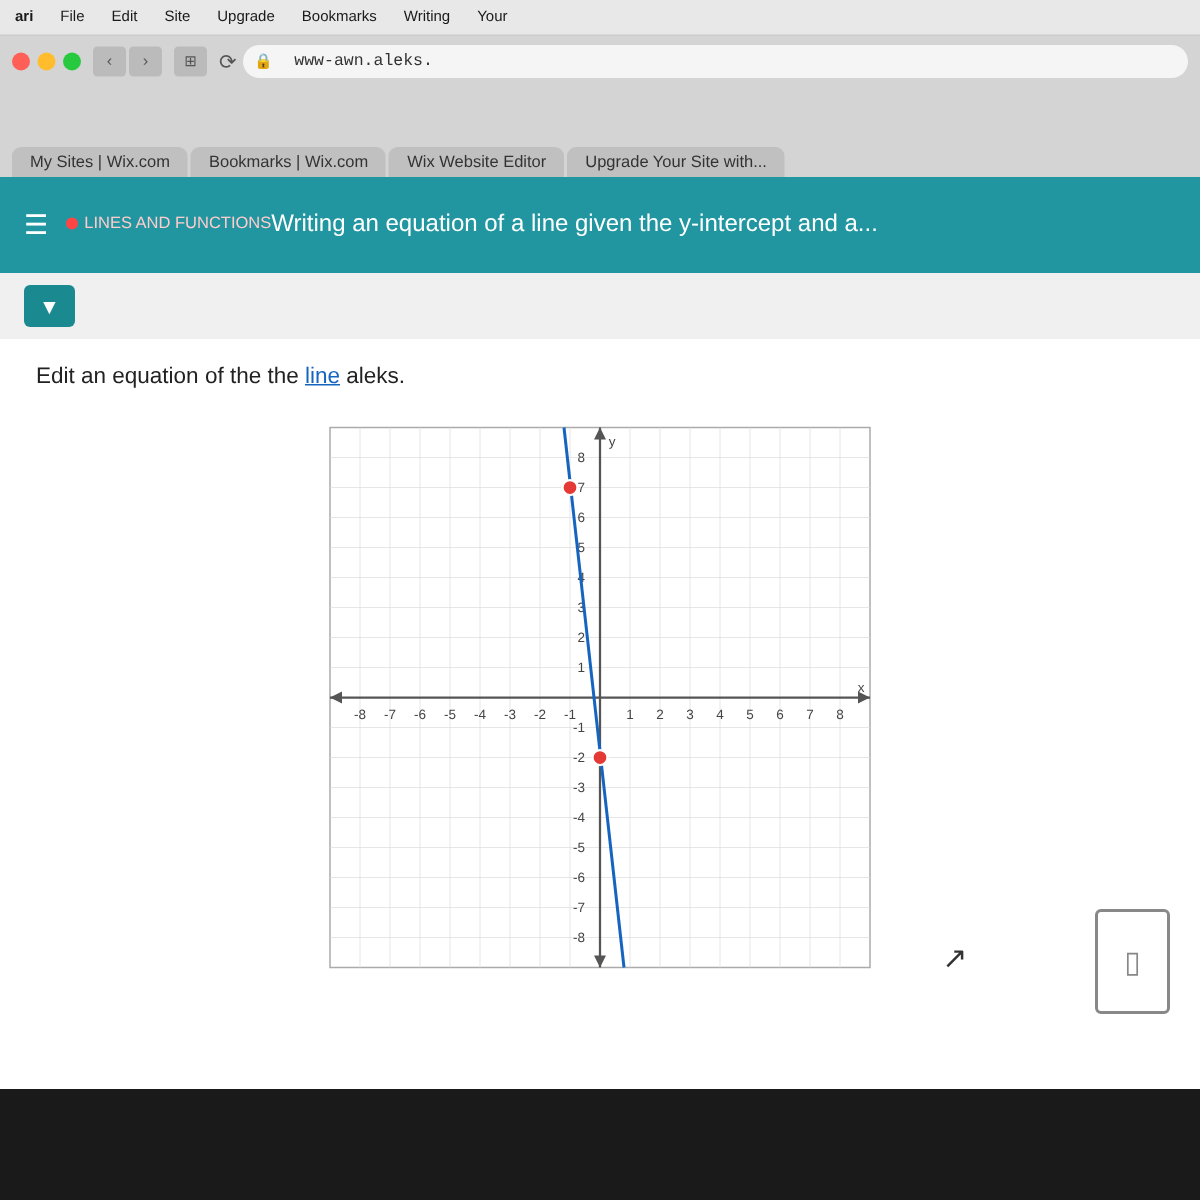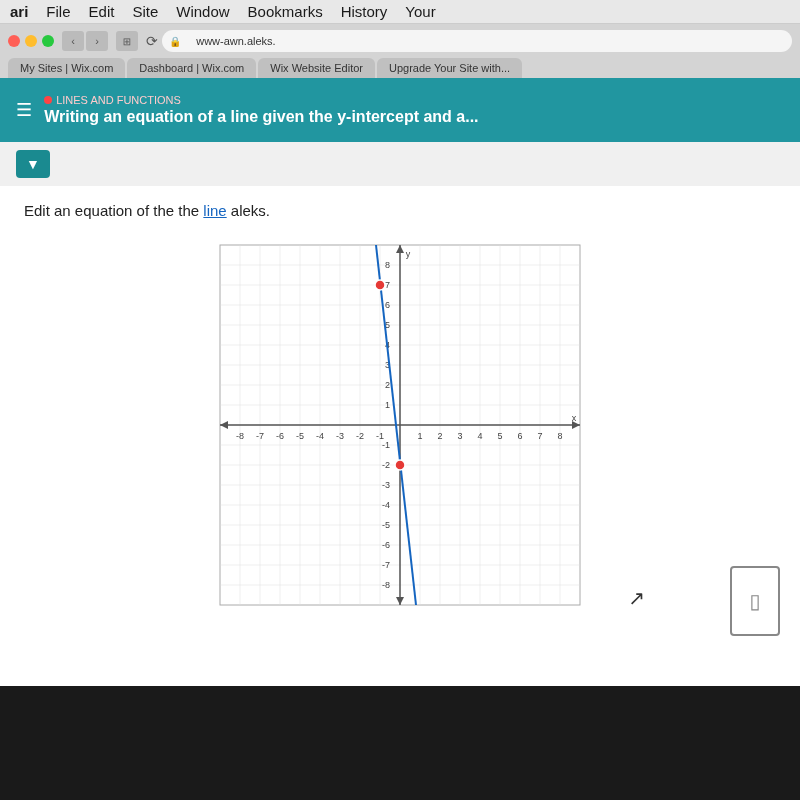--- a/index.html
+++ b/index.html
@@ -12,21 +12,21 @@
     }
 
     
     .menu-bar {
       background: #e8e8e8;
       height: 24px;
       display: flex;
       align-items: center;
       padding: 0 10px;
       gap: 18px;
-      font-size: 15px;
+      font-size: 10px;
       color: #1a1a1a;
       border-bottom: 1px solid #ccc;
     }
     .menu-item {
       cursor: pointer;
     }
     .menu-item.bold { font-weight: 600; }
 
     
     .browser-chrome {
@@ -102,39 +102,41 @@
     .address-bar {
       flex: 1;
       height: 20px;
       border-radius: 11px;
       border: none;
       background: #f5f5f5;
       padding: 0 10px;
       font-size: 11px;
       color: #333;
       outline: none;
+      font-family: Liberation Mono, monospace;
     }
 
     
     .browser-tabs {
       display: flex;
       gap: 2px;
       align-items: flex-end;
     }
     .browser-tab {
       background: #c0c0c0;
       border-radius: 6px 6px 0 0;
       padding: 4px 12px;
       font-size: 11px;
       color: #333;
       cursor: pointer;
       white-space: nowrap;
       max-width: 160px;
       overflow: hidden;
       text-overflow: ellipsis;
+      margin-top: 40px;
     }
 
     
     .browser-content {
       background: #f0f0f0;
       flex: 1;
     }
 
     
     .aleks-header {
@@ -145,41 +147,41 @@
       gap: 12px;
       min-height: 64px;
     }
     .hamburger-icon {
       color: white;
       font-size: 18px;
       cursor: pointer;
     }
     .header-text {
       display: flex;
-      flex-direction: column;
+      flex-direction: row;
       justify-content: space-between;
     }
     .topic-label {
       font-size: 11px;
       color: #ffcccc;
       display: flex;
       align-items: center;
       gap: 4px;
       margin-bottom: 2px;
     }
     .topic-dot {
       width: 8px;
       height: 8px;
       background: #ff4444;
       border-radius: 50%;
       display: inline-block;
     }
     .topic-title {
       font-size: 16px;
-      font-weight: 700;
+      font-weight: 400;
       color: white;
     }
 
     
     .dropdown-btn {
       background: #1a8a90;
       border: none;
       border-radius: 4px;
       color: white;
       padding: 6px 10px;
@@ -248,23 +250,23 @@
     }
   </style>
 </head>
 <body>
 
 <div class="menu-bar">
   <span class="menu-item bold">ari</span>
   <span class="menu-item">File</span>
   <span class="menu-item">Edit</span>
   <span class="menu-item">Site</span>
-  <span class="menu-item">Window</span>
+  <span class="menu-item">Upgrade</span>
   <span class="menu-item">Bookmarks</span>
-  <span class="menu-item">History</span>
+  <span class="menu-item">Writing</span>
   <span class="menu-item">Your</span>
 </div>
 
 <div class="browser-chrome">
   <div class="browser-toolbar">
 
     <div class="traffic-lights">
       <div class="traffic-light tl-red"></div>
       <div class="traffic-light tl-yellow"></div>
       <div class="traffic-light tl-green"></div>
@@ -280,21 +282,21 @@
       <button class="refresh-btn">⟳</button>
       <div style="display:flex;align-items:center;background:#f5f5f5;border-radius:11px;flex:1;padding:0 8px;height:22px;">
         <span style="font-size:10px;color:#666;margin-right:4px;">🔒</span>
         <input class="address-bar" type="text" style="background: transparent; border: none; outline: none; flex: 1 1 0%; font-size: 11px;" value="www-awn.aleks.">
       </div>
     </div>
   </div>
 
   <div class="browser-tabs">
     <div class="browser-tab">My Sites | Wix.com</div>
-    <div class="browser-tab">Dashboard | Wix.com</div>
+    <div class="browser-tab">Bookmarks | Wix.com</div>
     <div class="browser-tab">Wix Website Editor</div>
     <div class="browser-tab">Upgrade Your Site with...</div>
   </div>
 </div>
 
 <div class="browser-content">
   
   <div class="aleks-header">
     <span class="hamburger-icon">☰</span>
     <div class="header-text">

